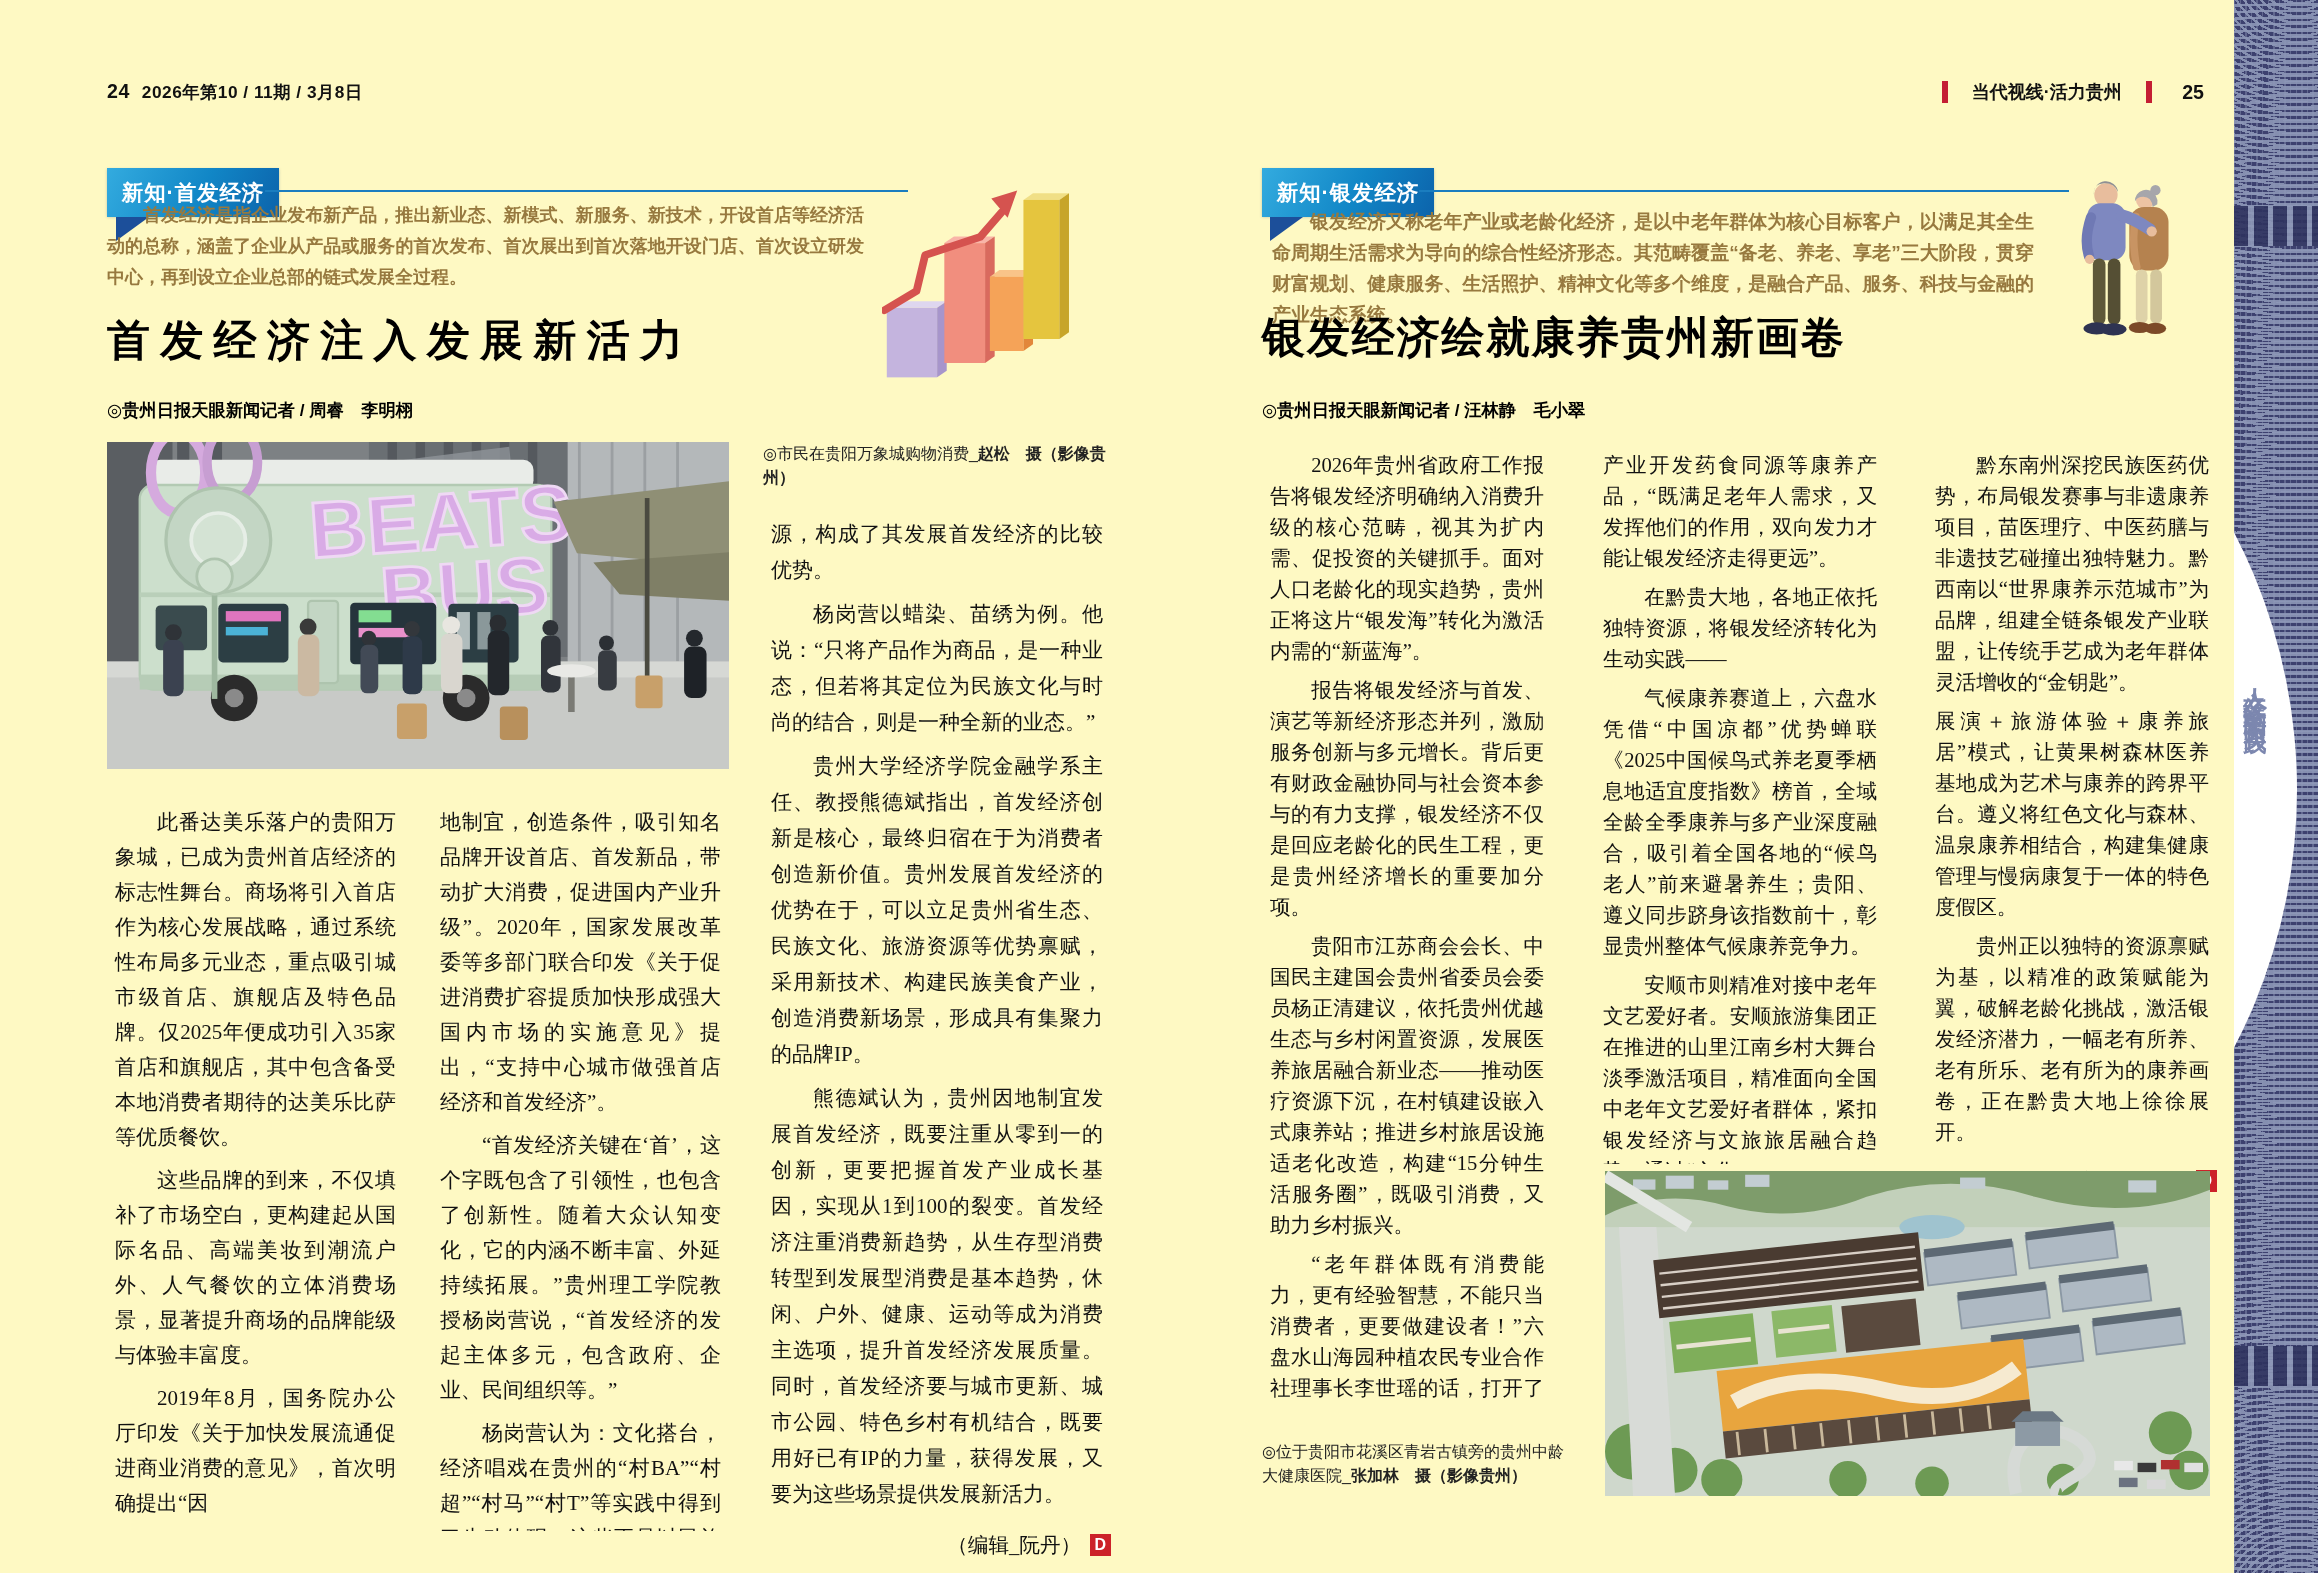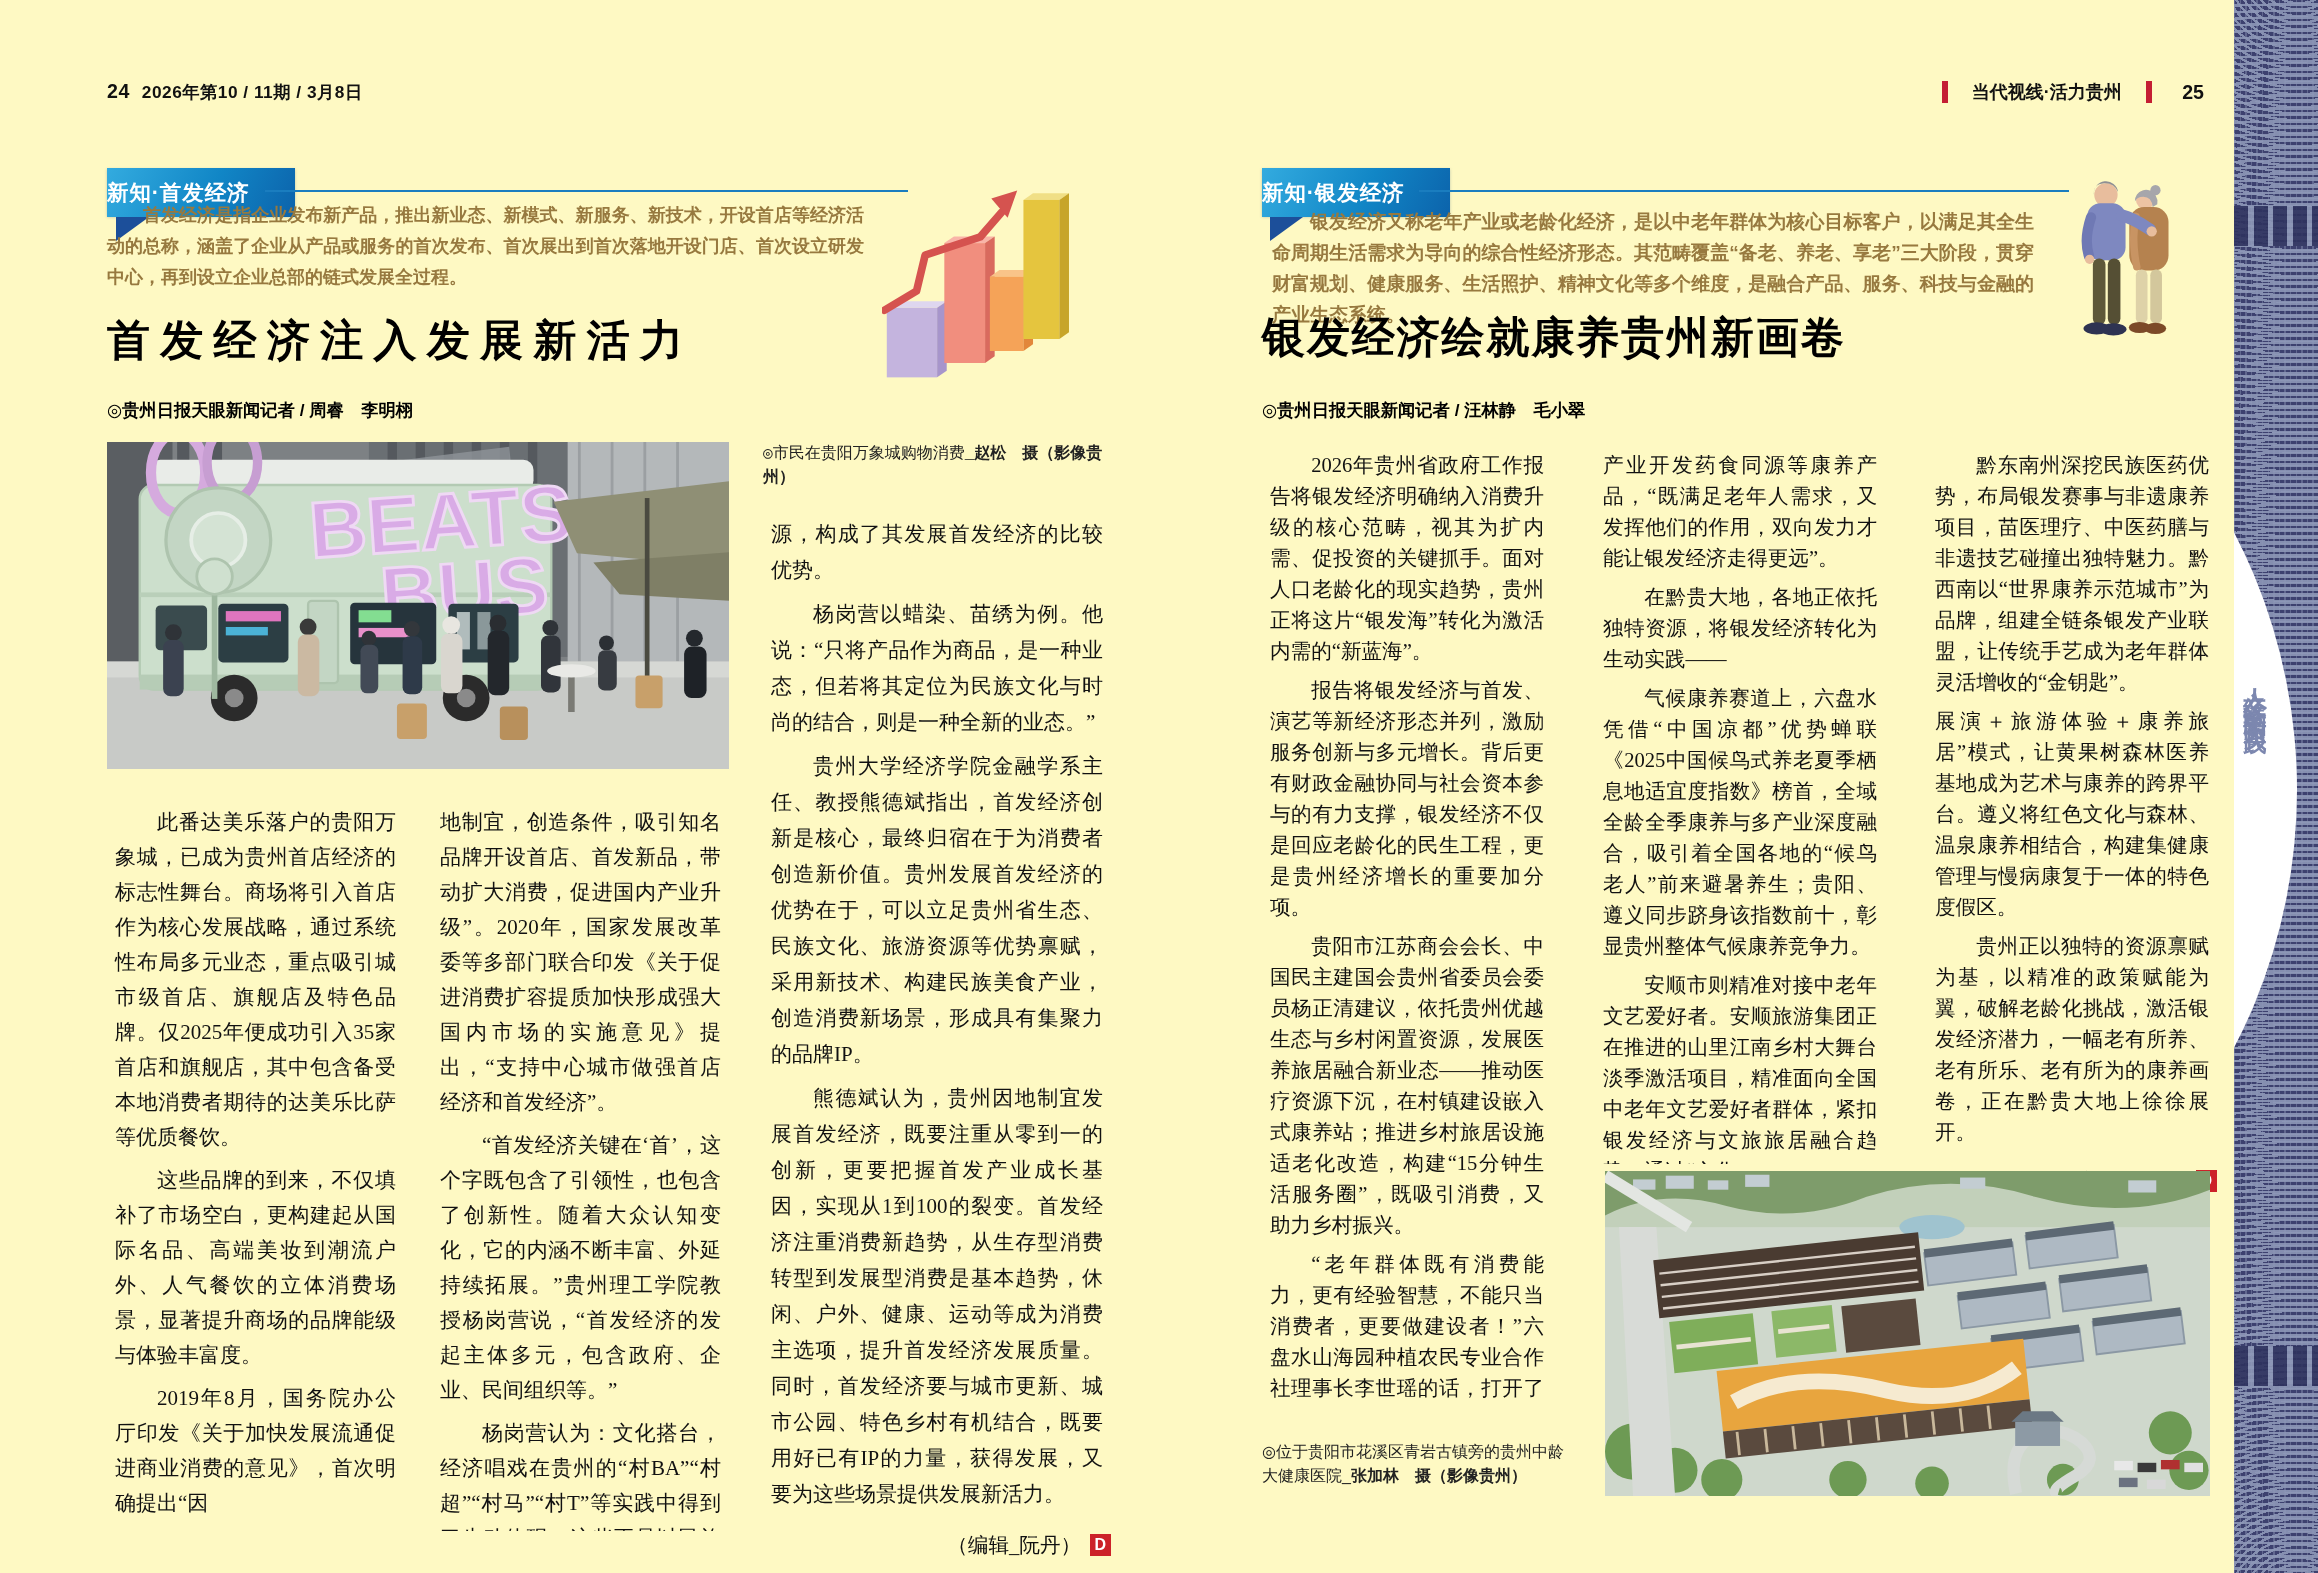--- a/index.html
+++ b/index.html
@@ -9,22 +9,22 @@
   .sans{font-family:"Liberation Sans","DejaVu Sans",sans-serif;}
 
   
   .folio-left{left:107px;top:80px;font-weight:700;font-size:17.3px;letter-spacing:0.5px;}
   .folio-left .pnum{font-size:19.6px;margin-right:12px;}
   .folio-right{top:80px;right:115px;display:flex;align-items:center;gap:24px;font-weight:700;font-size:18px;}
   .redbar{width:6px;height:21.5px;background:#c41e33;display:inline-block;}
   .folio-right .pnum{font-size:19.6px;margin-left:6.5px;}
 
   
-  .badge{width:188px;height:49px;background:linear-gradient(115deg,#33abdf 0%,#1186c6 55%,#0c63ab 100%);
-         display:flex;align-items:center;justify-content:flex-start;color:#fff;font-weight:700;font-size:21.5px;
+  .badge{width:172px;height:49px;background:linear-gradient(115deg,#33abdf 0%,#1186c6 55%,#0c63ab 100%);
+         display:flex;align-items:center;justify-content:center;color:#fff;font-weight:700;font-size:21.5px;
          letter-spacing:0.9px;box-shadow:0 0.9px 2.8px rgba(0,60,120,.25);}
   .badge-tail{width:0;height:0;border-left:33px solid #1c4f9a;border-bottom:24px solid transparent;}
   .rule-blue{height:2.3px;background:#1a7dbf;}
 
   
   .intro{font-family:"Liberation Sans","DejaVu Sans",sans-serif;color:#97793f;font-weight:600;
          text-align:justify;text-justify:inter-character;text-indent:2em;}
   .intro-l{font-size:18px;line-height:31px;width:757px;}
   .intro-r{font-size:19px;line-height:31px;width:762px;}
   .headline{font-weight:900;font-size:43px;color:#000;white-space:nowrap;}
@@ -213,21 +213,21 @@
         <p class="para ind">这些品牌的到来，不仅填补了市场空白，更构建起从国际名品、高端美妆到潮流户外、人气餐饮的立体消费场景，显著提升商场的品牌能级与体验丰富度。</p>
         <p class="para ind">2019年8月，国务院办公厅印发《关于加快发展流通促进商业消费的意见》，首次明确提出“因</p>
       </div>
     <div class="abs col" style="left:432px;top:797px;width:297px;height:734px;">
         <p class="para">地制宜，创造条件，吸引知名品牌开设首店、首发新品，带动扩大消费，促进国内产业升级”。2020年，国家发展改革委等多部门联合印发《关于促进消费扩容提质加快形成强大国内市场的实施意见》提出，“支持中心城市做强首店经济和首发经济”。</p>
         <p class="para ind">“首发经济关键在‘首’，这个字既包含了引领性，也包含了创新性。随着大众认知变化，它的内涵不断丰富、外延持续拓展。”贵州理工学院教授杨岗营说，“首发经济的发起主体多元，包含政府、企业、民间组织等。”</p>
         <p class="para ind">杨岗营认为：文化搭台，经济唱戏在贵州的“村BA”“村超”“村马”“村T”等实践中得到了生动体现，这些正是以民族文化作为首发推动经济发展的范例。贵州独特的文化符号与资</p>
       </div>
 
     <div class="abs" style="left:763px;top:442px;width:348px;">
-      <div class="caption" style="margin-bottom:18px;font-family:Liberation Mono, monospace;">
+      <div class="caption" style="margin-bottom:18px;">
         <span>◎市民在贵阳万象城购物消费_</span><b>赵松　摄（影像贵州）</b>
       </div>
       <div class="col wide">
           <p class="para">源，构成了其发展首发经济的比较优势。</p>
           <p class="para ind">杨岗营以蜡染、苗绣为例。他说：“只将产品作为商品，是一种业态，但若将其定位为民族文化与时尚的结合，则是一种全新的业态。”</p>
           <p class="para ind">贵州大学经济学院金融学系主任、教授熊德斌指出，首发经济创新是核心，最终归宿在于为消费者创造新价值。贵州发展首发经济的优势在于，可以立足贵州省生态、民族文化、旅游资源等优势禀赋，采用新技术、构建民族美食产业，创造消费新场景，形成具有集聚力的品牌IP。</p>
           <p class="para ind">熊德斌认为，贵州因地制宜发展首发经济，既要注重从零到一的创新，更要把握首发产业成长基因，实现从1到100的裂变。首发经济注重消费新趋势，从生存型消费转型到发展型消费是基本趋势，休闲、户外、健康、运动等成为消费主选项，提升首发经济发展质量。同时，首发经济要与城市更新、城市公园、特色乡村有机结合，既要用好已有IP的力量，获得发展，又要为这些场景提供发展新活力。</p>
         </div>
       <div class="editor-line">
         <span>（编辑_阮丹）</span>

